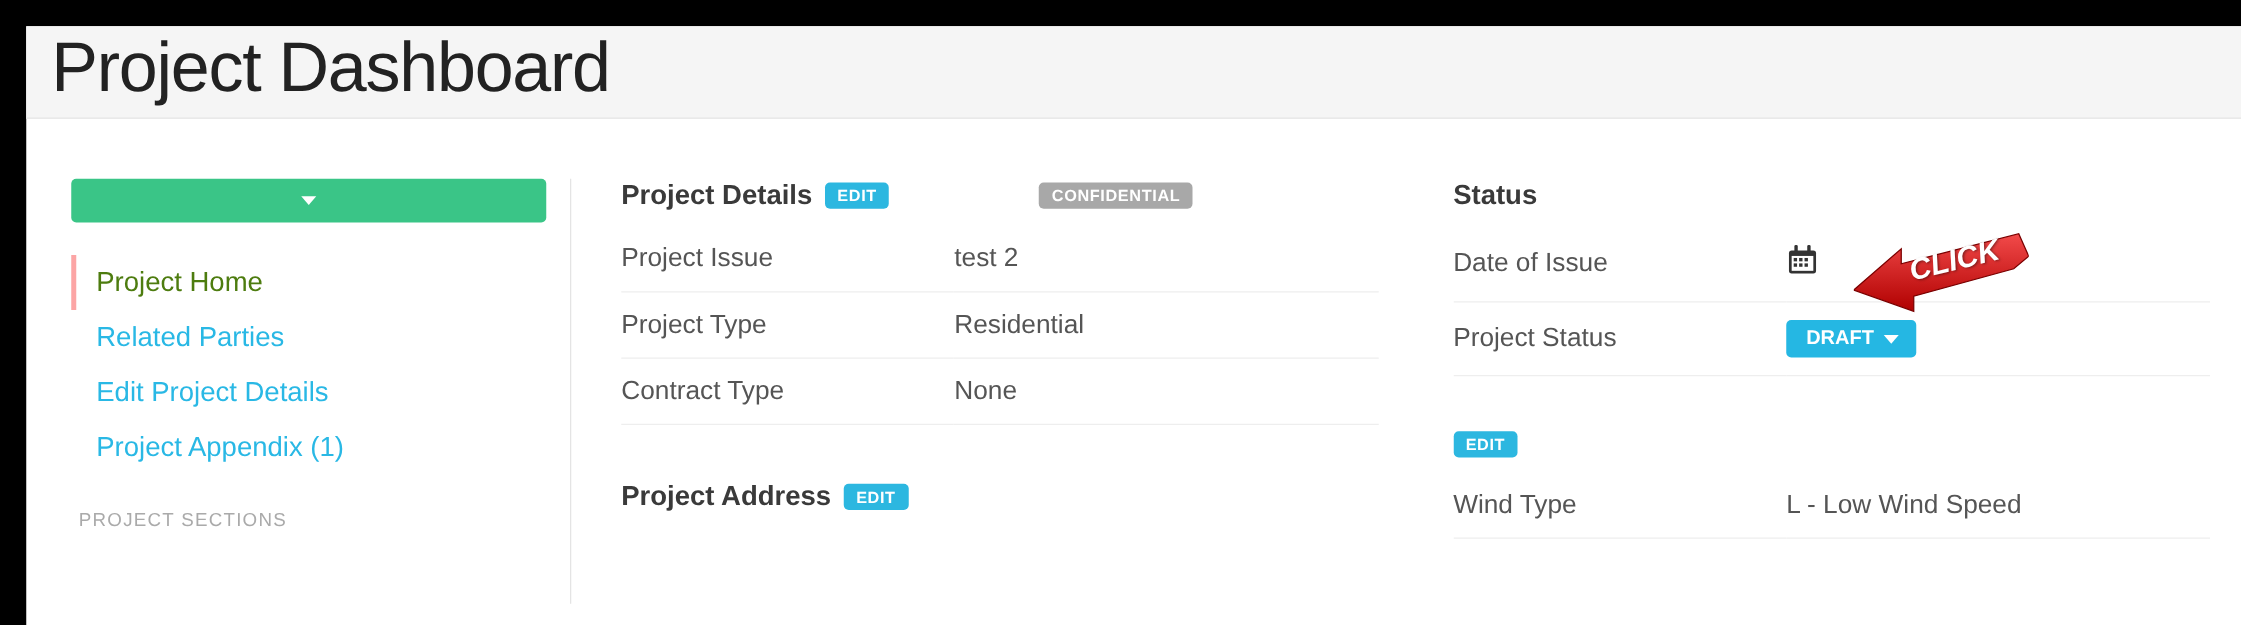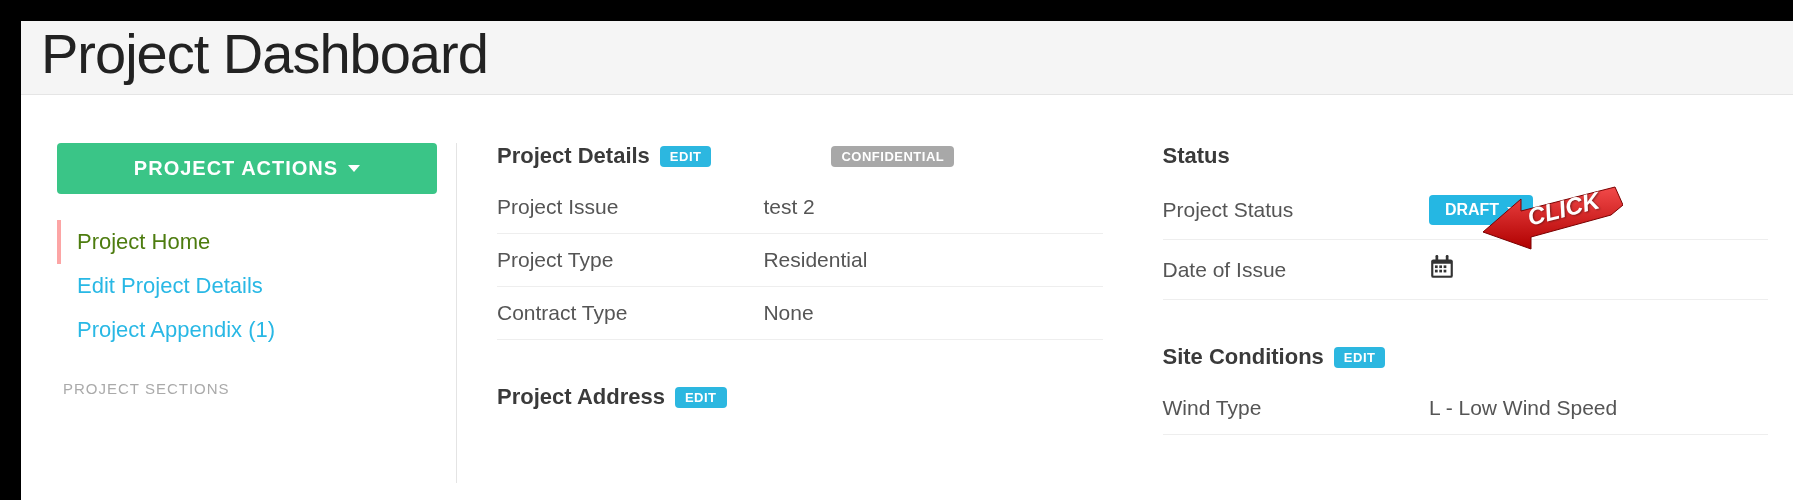--- a/index.html
+++ b/index.html
@@ -166,26 +166,28 @@
 
 <div class="frame">
   <div class="header-bar">
     <h1 class="page-title">Project Dashboard</h1>
   </div>
 
   <div class="content">
 
     <div class="sidebar">
       <button class="actions-btn">
-        <span>PROJECT ACTIONS</span>
         <span class="caret-down"></span>
       </button>
       <ul class="sidebar-list">
         <li class="sidebar-item active">
           <span>Project Home</span>
+        </li>
+        <li class="sidebar-item">
+          <span>Related Parties</span>
         </li>
         <li class="sidebar-item">
           <span>Edit Project Details</span>
         </li>
         <li class="sidebar-item">
           <span>Project Appendix (1)</span>
         </li>
       </ul>
       <div class="sidebar-subheader">PROJECT SECTIONS</div>
     </div>
@@ -222,52 +224,51 @@
         </div>
       </div>
 
       <div class="col status-col" style="position:relative;">
         <div class="section-head">
           <span>Status</span>
         </div>
         <table class="kv-table">
           <tbody>
               <tr class="kv-row">
-            <td class="key">Project Status</td>
-            <td class="val" style="text-align:left;">
-              <button class="status-btn">
-                <span>DRAFT</span>
-                <span class="caret-down"></span>
-              </button>
-            </td>
-          </tr>
-          <tr class="kv-row">
             <td class="key">Date of Issue</td>
             <td class="val">
               <span class="cal-icon">
                 <svg viewBox="0 0 24 24" fill="#333">
                   <rect x="2" y="5" width="20" height="17" rx="2" fill="#333"></rect>
                   <rect x="4" y="9" width="16" height="11" fill="#fff"></rect>
                   <rect x="6" y="1" width="2.5" height="6" rx="1" fill="#333"></rect>
                   <rect x="15.5" y="1" width="2.5" height="6" rx="1" fill="#333"></rect>
                   <rect x="5.5" y="10.5" width="2.5" height="2.5" fill="#333"></rect>
                   <rect x="9.5" y="10.5" width="2.5" height="2.5" fill="#333"></rect>
                   <rect x="13.5" y="10.5" width="2.5" height="2.5" fill="#333"></rect>
                   <rect x="5.5" y="14.5" width="2.5" height="2.5" fill="#333"></rect>
                   <rect x="9.5" y="14.5" width="2.5" height="2.5" fill="#333"></rect>
                   <rect x="13.5" y="14.5" width="2.5" height="2.5" fill="#333"></rect>
                 </svg>
               </span>
             </td>
           </tr>
+          <tr class="kv-row">
+            <td class="key">Project Status</td>
+            <td class="val" style="text-align:left;">
+              <button class="status-btn">
+                <span>DRAFT</span>
+                <span class="caret-down"></span>
+              </button>
+            </td>
+          </tr>
         </tbody>
           </table>
 
         <div class="section-head section-gap">
-          <span>Site Conditions</span>
           <span class="badge badge-blue">EDIT</span>
         </div>
         <table class="kv-table">
           <tbody>
               <tr class="kv-row">
             <td class="key">Wind Type</td>
             <td class="val">L - Low Wind Speed</td>
           </tr>
         </tbody>
           </table>

